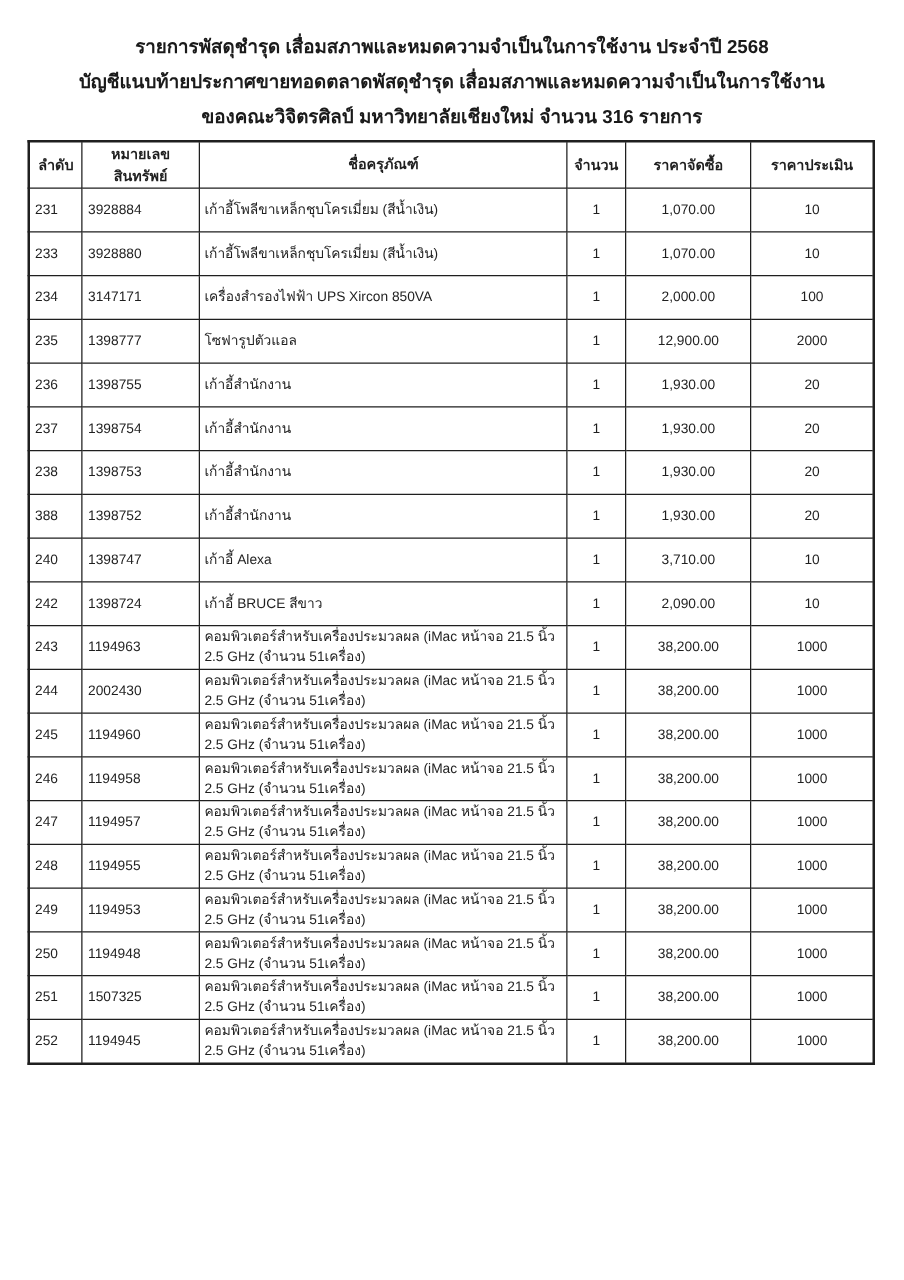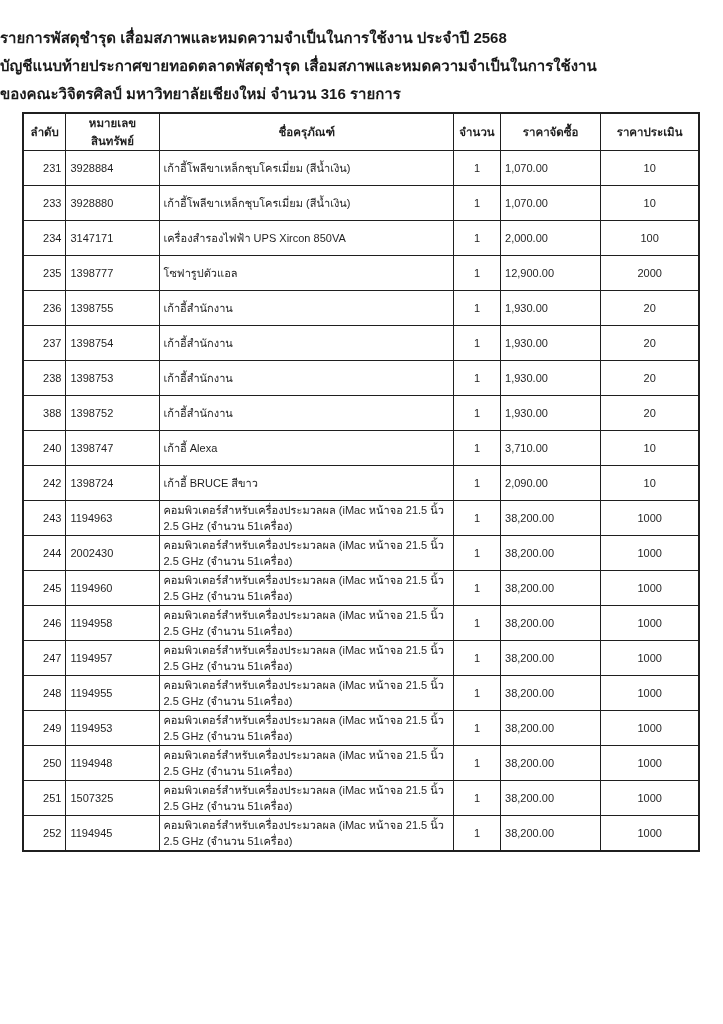--- a/index.html
+++ b/index.html
@@ -10,20 +10,21 @@
     color: #1a1a1a;
     overflow: hidden;
   }
   .page {
     width: 723px; height: 1024px;
     position: relative;
     box-sizing: border-box;
   }
   .title-block {
     padding-top: 24px;
+    text-align: center;
   }
   .title-line {
     font-weight: bold;
     font-size: 15px;
     line-height: 28px;
     white-space: nowrap;
   }
   table.asset-table {
     border-collapse: collapse;
     table-layout: fixed;
@@ -40,26 +41,26 @@
     box-sizing: border-box;
   }
   table.asset-table th {
     height: 29px;
     font-weight: bold;
     font-size: 11.5px;
     text-align: center;
     padding: 0 1px;
   }
   table.asset-table td { height: 35px; }
-  .col-no        { width: 42px;  text-align: right; }
+  .col-no        { width: 42px;  text-align: left; }
   .col-asset     { width: 91px;  text-align: left; padding-left: 6px; }
   .col-name      { width: 288px; text-align: left; padding-left: 5px;
                    white-space: pre-line; line-height: 16px; }
   .col-qty       { width: 46px;  text-align: center; }
-  .col-purchase  { width: 98px;  }
+  .col-purchase  { width: 98px;  text-align: center; }
   .col-appraised { width: 96px; text-align: center; }
 </style>
 </head>
 <body>
 
 <div class="page">
 
   <div class="title-block">
     <div class="title-line">รายการพัสดุชำรุด เสื่อมสภาพและหมดความจำเป็นในการใช้งาน ประจำปี 2568</div>
     <div class="title-line">บัญชีแนบท้ายประกาศขายทอดตลาดพัสดุชำรุด เสื่อมสภาพและหมดความจำเป็นในการใช้งาน</div>

